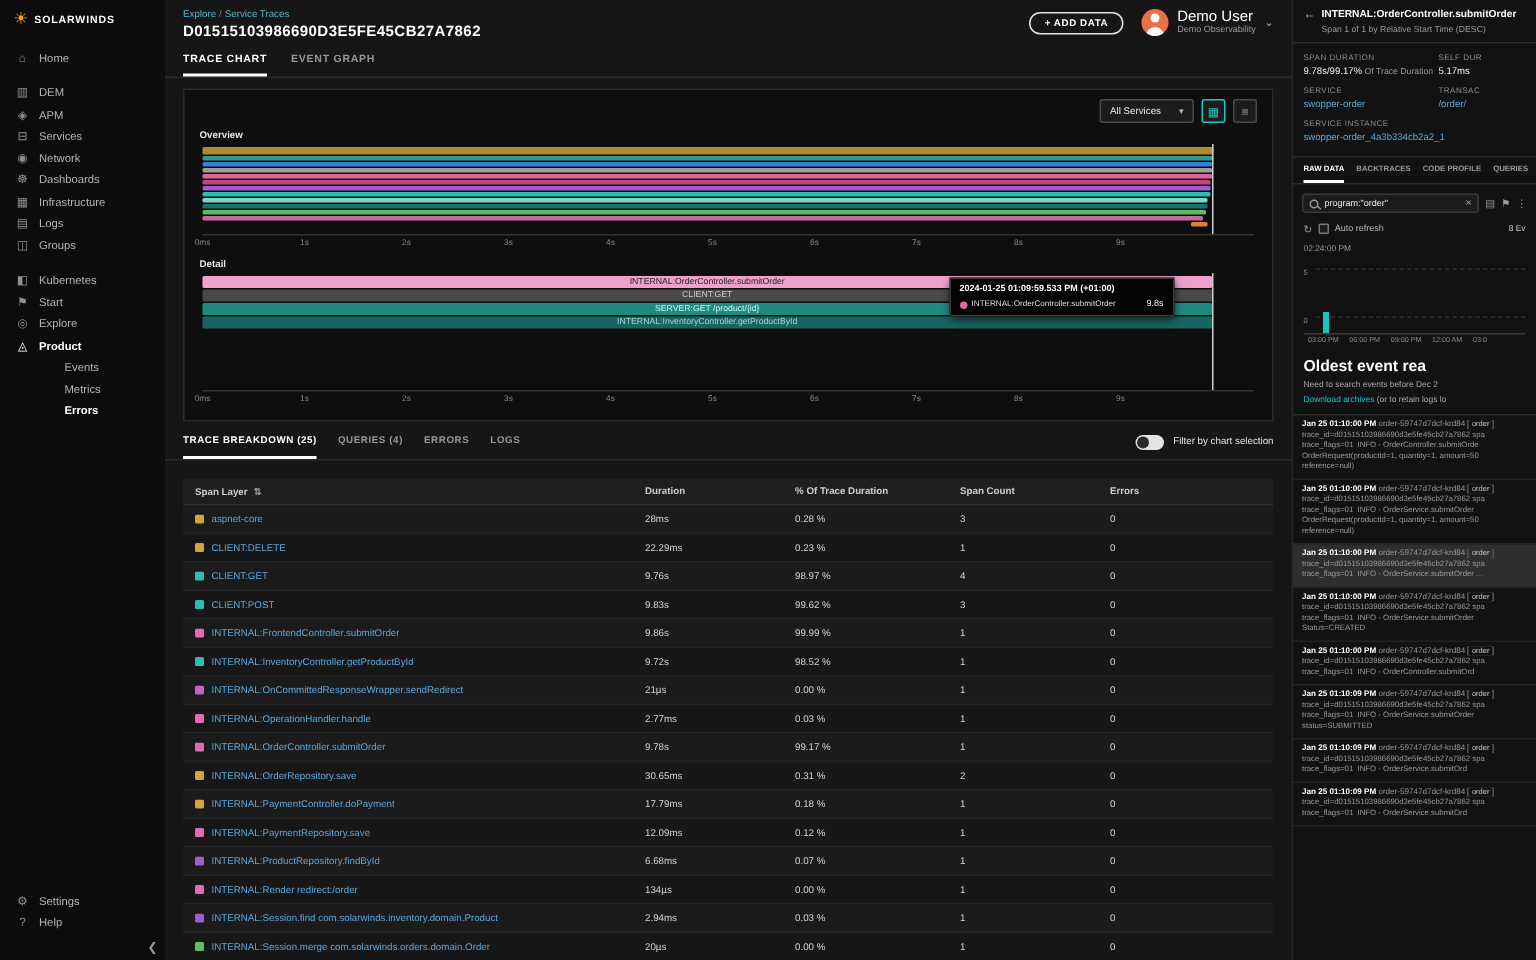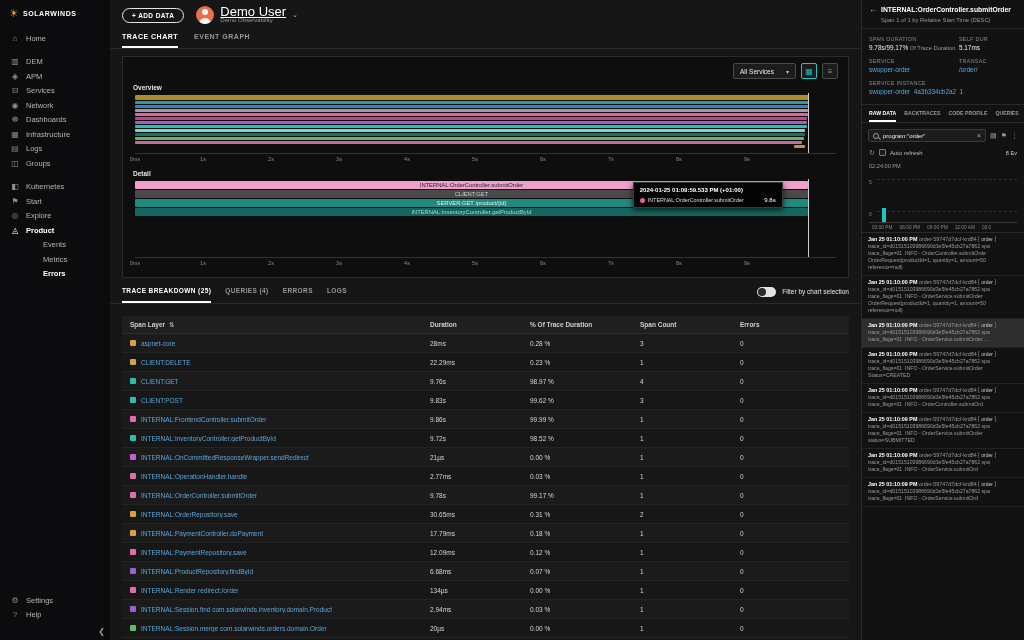--- a/index.html
+++ b/index.html
@@ -26,21 +26,21 @@
   .main-header { display:flex; justify-content:space-between; align-items:flex-start; padding:6px 12px 0; }
   .breadcrumb { font-size:6.5px; color:#4fb6c8; }
   .bc-sep { color:#777; margin:0 2px; }
   .page-title { font-size:10px; font-weight:bold; color:#fff; margin-top:3px; letter-spacing:.3px; }
   .header-right { display:flex; align-items:center; gap:12px; }
   .add-data-btn { border:1px solid #e5e5e5; border-radius:10px; color:#fff; font-size:6.5px; font-weight:bold; padding:3px 9px; background:transparent; letter-spacing:.4px; cursor:pointer; }
   .user { display:flex; align-items:center; gap:6px; cursor:pointer; }
   .avatar { width:18px; height:18px; border-radius:50%; background:#e8704a; position:relative; overflow:hidden; }
   .avatar::before { content:""; position:absolute; top:3px; left:50%; transform:translateX(-50%); width:6px; height:6px; border-radius:50%; background:#fff; }
   .avatar::after { content:""; position:absolute; bottom:-2px; left:50%; transform:translateX(-50%); width:12px; height:8px; border-radius:6px 6px 0 0; background:#fff; }
-  .user-name { font-size:13px; color:#fff; line-height:9px;text-decoration:underline; }
+  .user-name { font-size:10px; color:#fff; line-height:9px; }
   .user-org { font-size:6px; color:#999; line-height:8px; }
   .chev { font-size:7px; color:#bbb; }
 
   .main-tabs { display:flex; gap:16px; padding:9px 12px 0; border-bottom:1px solid #2a2a2a; }
   .main-tab { font-size:7px; font-weight:bold; color:#979797; letter-spacing:.5px; padding-bottom:6px; border-bottom:2px solid transparent; cursor:pointer; }
   .main-tab.active { color:#fff; border-bottom-color:#fff; }
 
   
   .chart-panel { margin:7px 12px 0; background:#0e0e0e; border:1px solid #2c2c2c; padding:6px 10px 8px; position:relative; }
   .chart-toolbar { display:flex; justify-content:flex-end; gap:5px; height:16px; margin-bottom:2px; }
@@ -232,20 +232,26 @@
         <span class="icon">?</span>
         <span class="nav-label">Help</span>
       </div>
 
   </div>
   <div class="collapse">❮</div>
 </aside>
 
 <main class="main">
   <div class="main-header">
+    <div>
+      <div class="breadcrumb">
+        <span>Explore</span><span class="bc-sep">/</span><span>Service Traces</span>
+      </div>
+      <div class="page-title">D01515103986690D3E5FE45CB27A7862</div>
+    </div>
     <div class="header-right">
       <button class="add-data-btn">+ ADD DATA</button>
       <div class="user">
         <div class="avatar"></div>
         <div>
           <div class="user-name">Demo User</div>
           <div class="user-org">Demo Observability</div>
         </div>
         <span class="chev">⌄</span>
       </div>
@@ -667,20 +673,25 @@
       <span>06:00 PM</span>
 
       <span>09:00 PM</span>
 
       <span>12:00 AM</span>
 
       <span>03:0</span>
 
   </div>
 
+  <div class="rp-oldest">
+    <div class="rp-oldest-title">Oldest event rea</div>
+    <div class="rp-oldest-text">Need to search events before Dec 2</div>
+    <div class="rp-oldest-text"><span class="rp-oldest-link">Download archives</span><span> (or to retain logs lo</span></div>
+  </div>
 
   <div class="rp-logs">
 
       <div class="log-entry">
         <div class="log-head">
           <span class="log-time">Jan 25 01:10:00 PM</span>
           <span class="log-host">order-59747d7dcf-krd84</span>
           <span class="log-tag">order</span>
         </div>
         <div class="log-body">trace_id=d01515103986690d3e5fe45cb27a7862 spa

